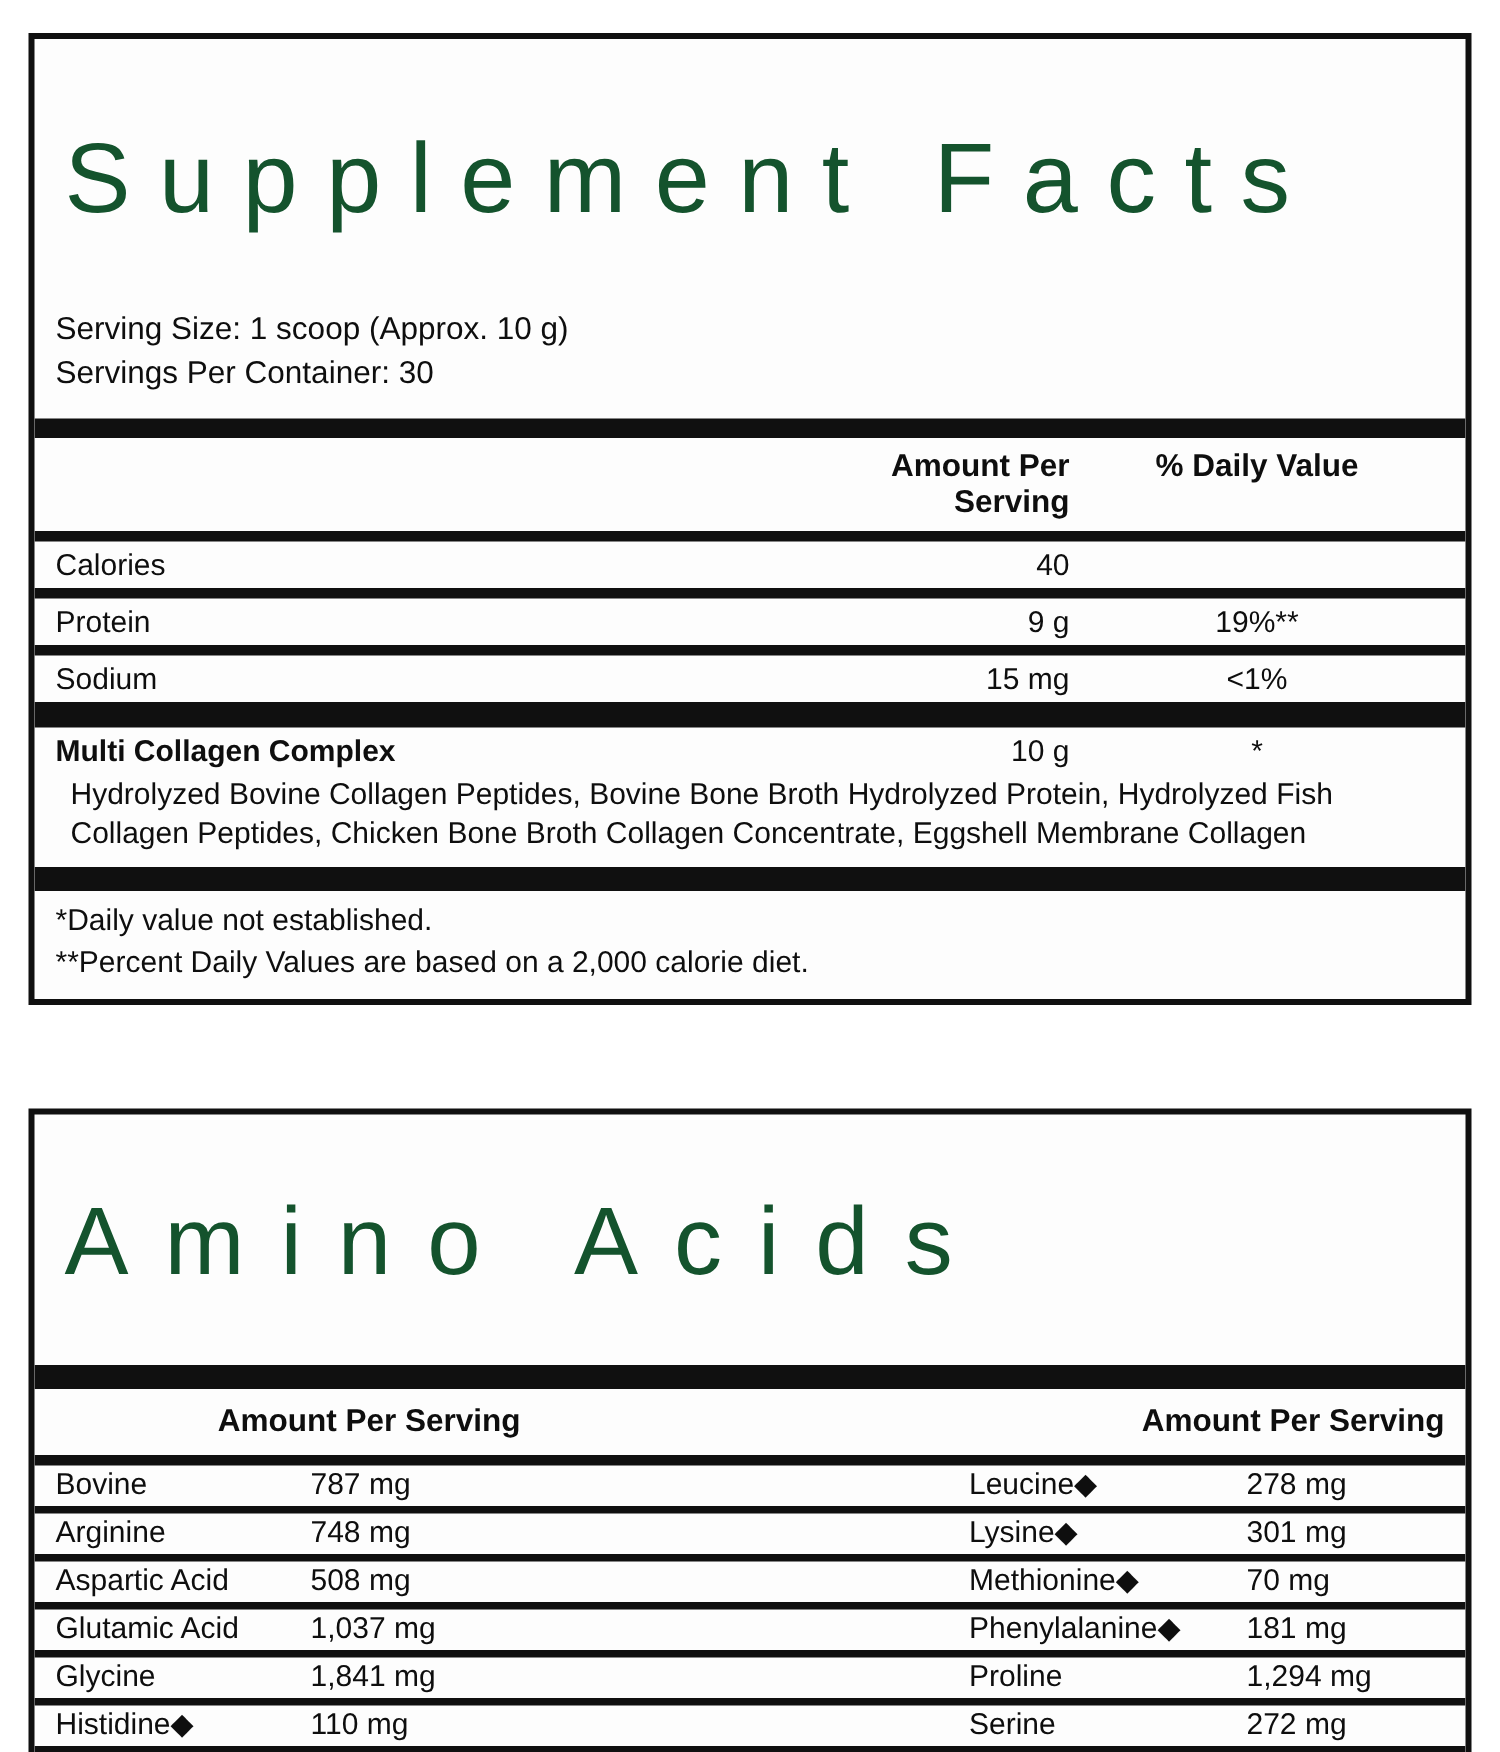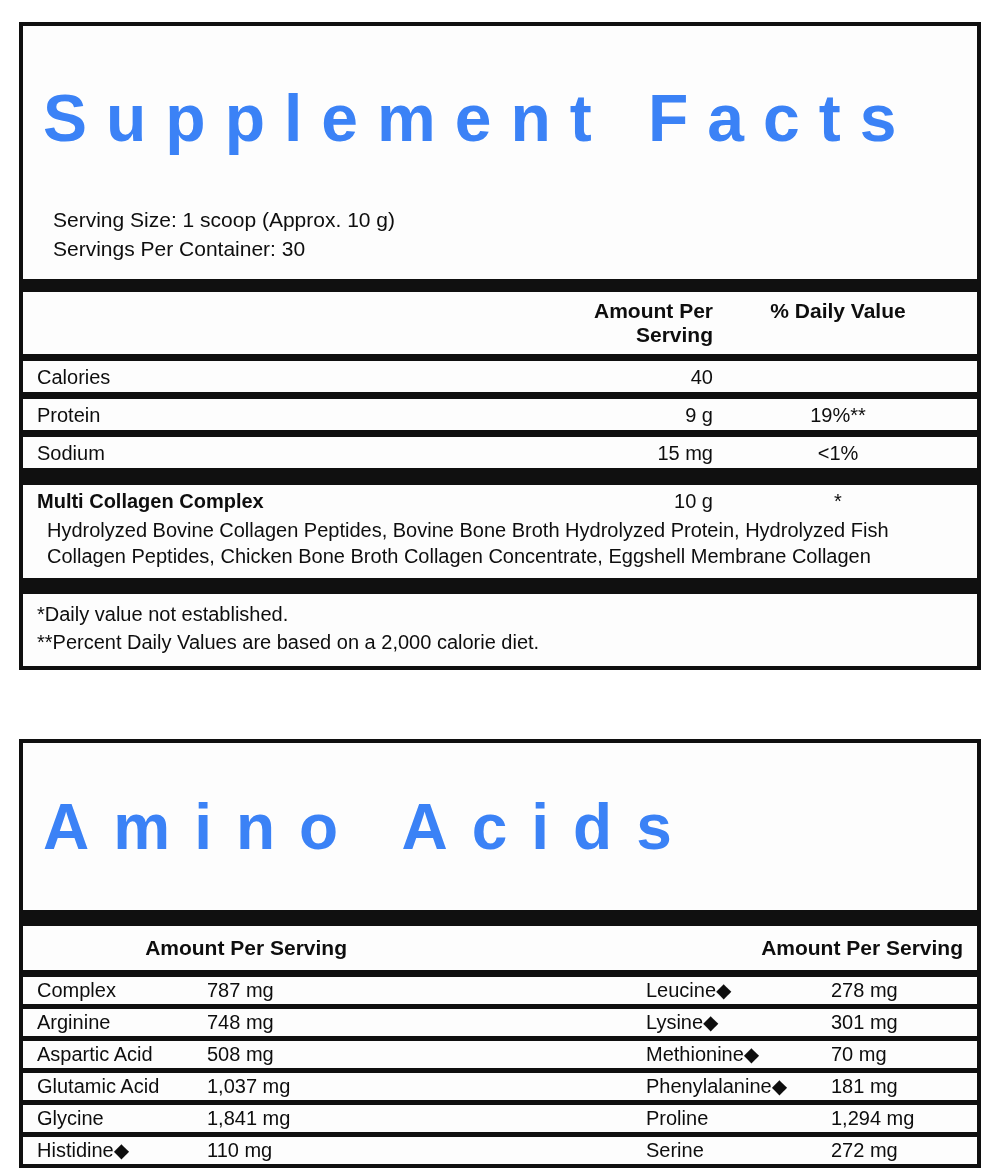--- a/index.html
+++ b/index.html
@@ -14,41 +14,41 @@
   .panel {
     margin: 0 19px;
     border: 4px solid #101010;
     background: #fdfdfd;
     overflow: hidden;
   }
   .panel-facts { margin-top: 22px; }
   .panel-amino { margin-top: 69px; }
 
   .big-title {
-    font-weight: bold;
+    font-weight: normal;
     line-height: 1.0;
     white-space: nowrap;
-    color: #3b82f6;
+    color: #14532d;
   }
   .facts-title {
     font-size: 66px;
     letter-spacing: 19px;
     padding: 15px 4px 4px 20px;
   }
   .amino-title {
     font-size: 64px;
     letter-spacing: 24px;
     padding: 9px 4px 8px 20px;
   }
 
   .serving-block { padding: 6px 0 16px; }
   .serving-line {
     font-size: 21px;
     line-height: 27px;
-    padding: 1px 30px;
+    padding: 1px 14px;
   }
 
   .bar { background: #101010; width: 100%; }
   .bar-13 { height: 13px; }
   .bar-7  { height: 7px;  }
   .bar-17 { height: 17px; }
   .bar-16 { height: 16px; }
   .bar-5  { height: 5px;  }
 
   
@@ -165,21 +165,21 @@
   <div class="bar bar-16"></div>
 
   <div class="aa-header">
     <span class="aa-hleft">Amount Per Serving</span>
     <span class="aa-hright">Amount Per Serving</span>
   </div>
 
   <div class="bar bar-7"></div>
 
   <div class="aa-row">
-    <span class="aa-lname">Complex</span>
+    <span class="aa-lname">Bovine</span>
     <span class="aa-lamt">787 mg</span>
     <span class="aa-spacer"></span>
     <span class="aa-rname">Leucine◆</span>
     <span class="aa-ramt">278 mg</span>
   </div>
   <div class="bar bar-5"></div>
 
   <div class="aa-row">
     <span class="aa-lname">Arginine</span>
     <span class="aa-lamt">748 mg</span>

